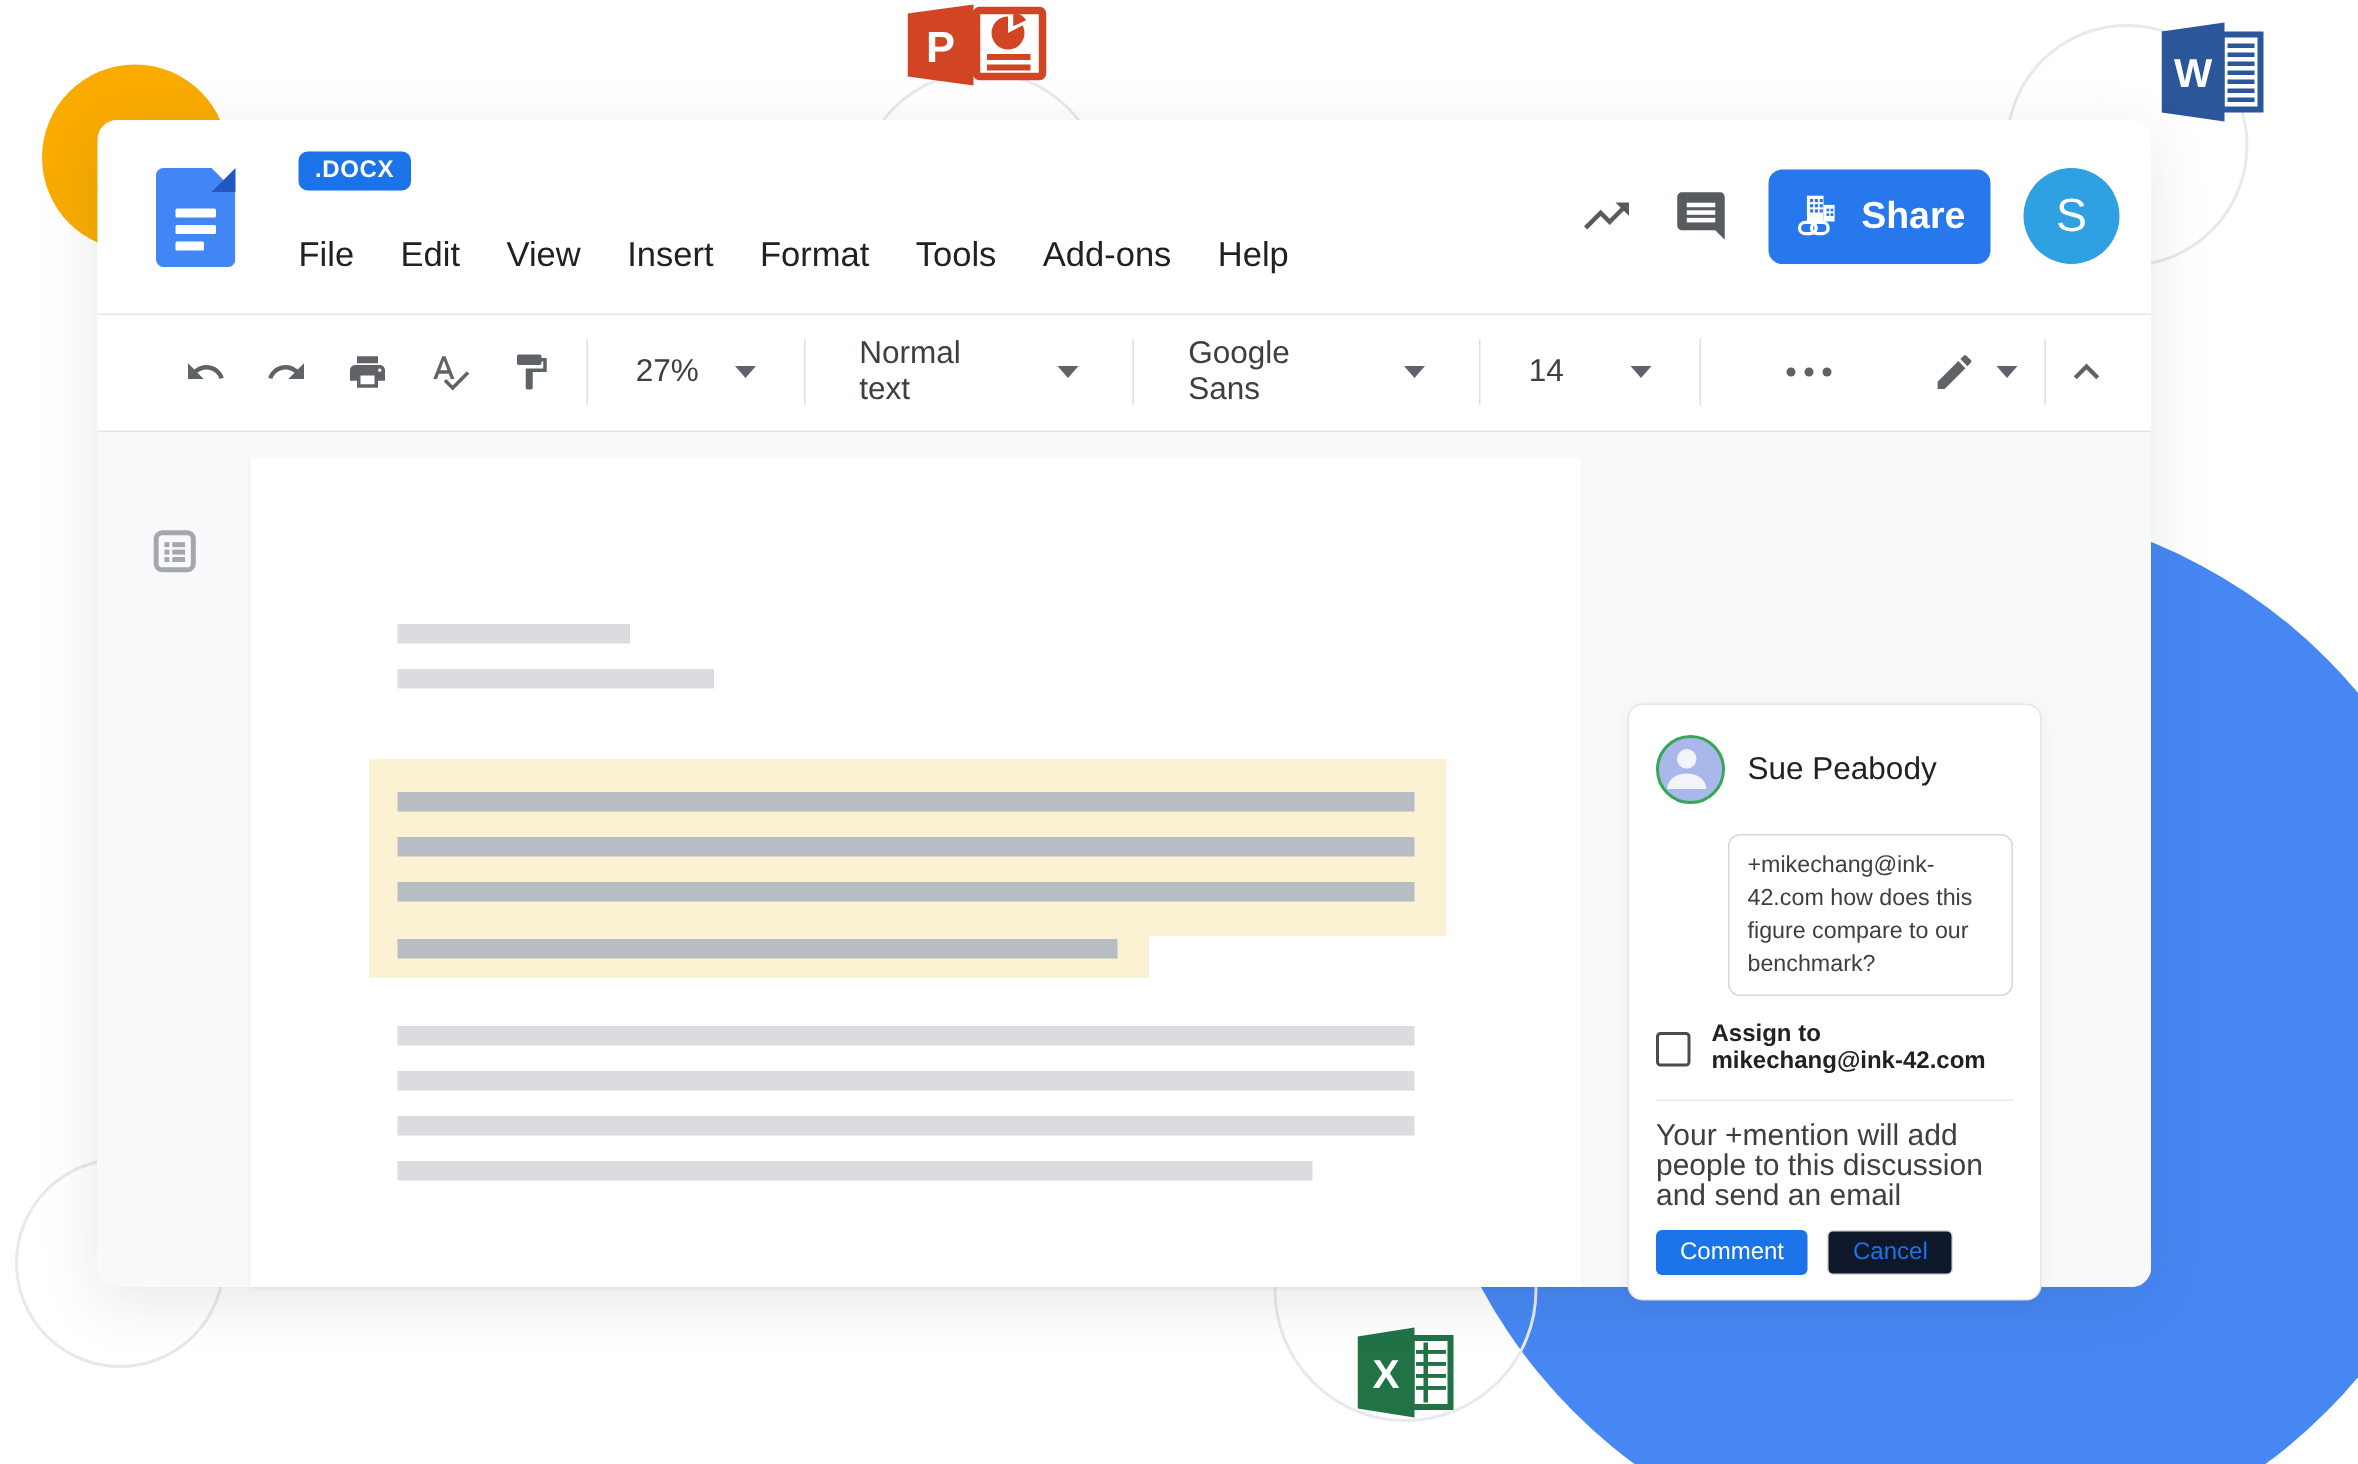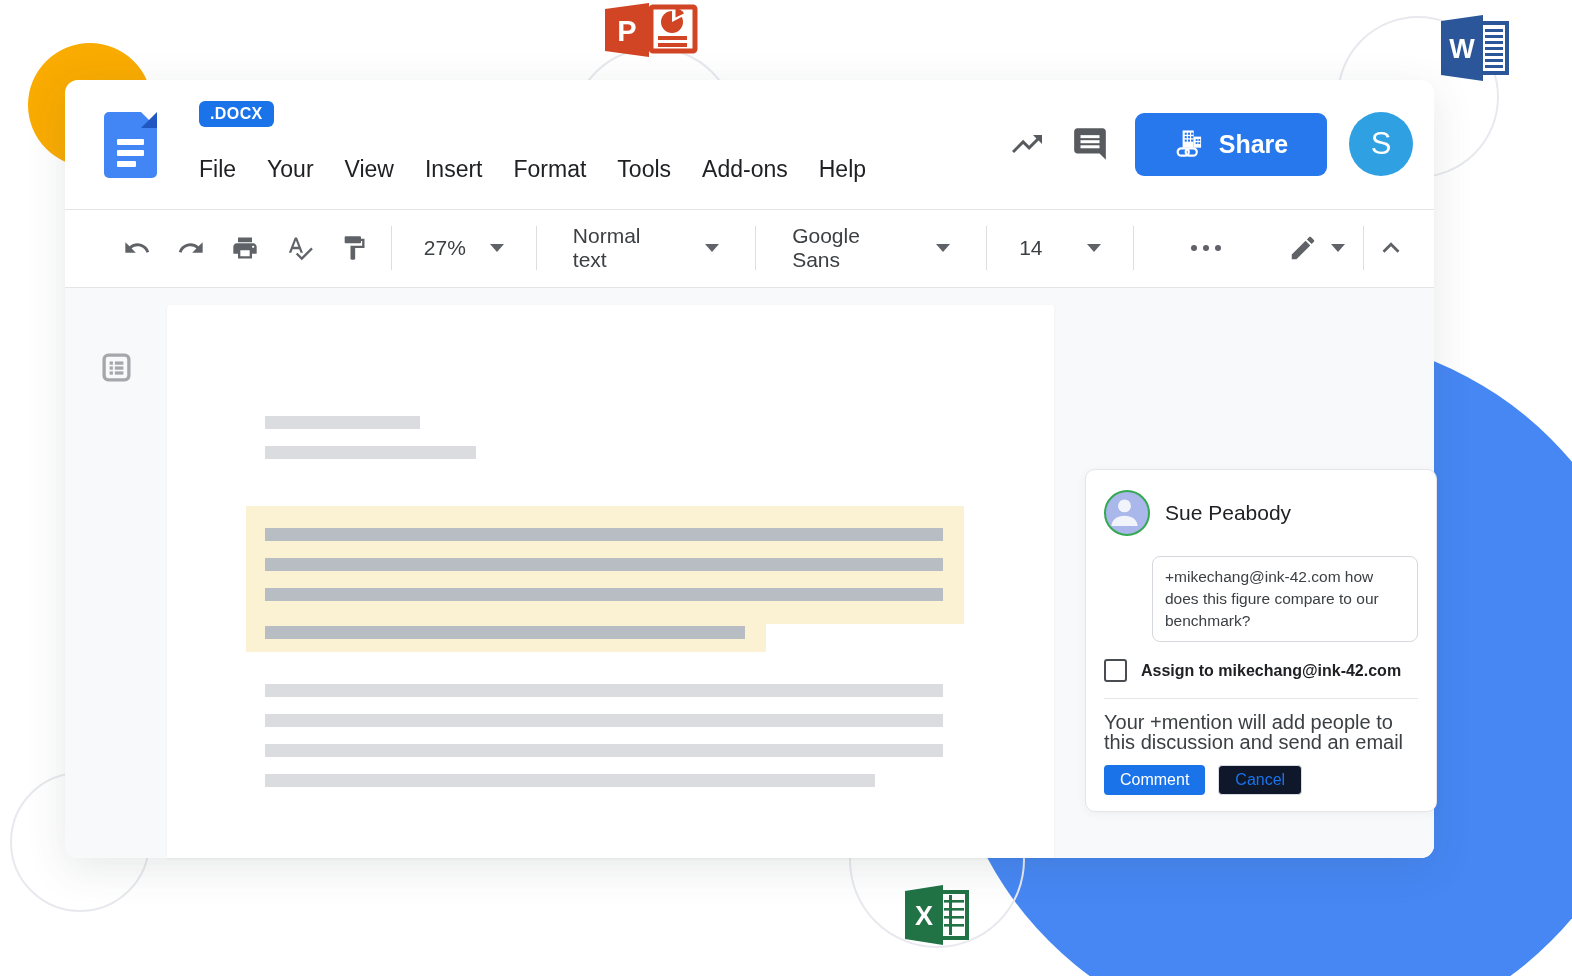--- a/index.html
+++ b/index.html
@@ -32,21 +32,21 @@
   #title-row{position:absolute;left:134px;top:21px;display:flex;align-items:center;gap:20px;}
   #doc-title{font-size:33px;font-weight:600;letter-spacing:-.3px;color:#202124;}
   #file-badge{background:var(--accent-blue,#1a73e8);color:#fff;font-size:16px;font-weight:700;
       letter-spacing:.4px;padding:4px 11px;border-radius:6px;}
 
   #menu-row{position:absolute;left:134px;top:76px;display:flex;gap:31px;font-size:23px;color:#202124;}
   .menu-item{cursor:default;}
 
   #header-right{position:absolute;right:21px;top:32px;height:64px;display:flex;align-items:center;}
   .hdr-icon{display:flex;align-items:center;justify-content:center;}
-  #share-button{display:flex;align-items:center;justify-content:center;gap:13px;width:192px;height:63px;
+  #share-button{display:flex;align-items:center;justify-content:center;gap:13px;width:148px;height:63px;
       background:var(--share-blue,#2678ec);border-radius:9px;color:#fff;font-size:25px;font-weight:600;}
   #avatar{width:64px;height:64px;border-radius:50%;background:var(--avatar-blue,#2fa0e1);color:#fff;
       display:flex;align-items:center;justify-content:center;font-size:31px;font-weight:500;}
 
   
   #toolbar{position:absolute;left:0;top:129px;width:100%;height:79px;border-bottom:1px solid #e3e5e8;
       display:flex;align-items:center;padding-left:45px;box-sizing:border-box;}
   .tb-btn{width:56px;height:48px;display:flex;align-items:center;justify-content:center;}
   .tb-div{width:1px;height:44px;background:#dcdee1;margin:0 10px;flex:none;}
   .tb-select{display:flex;align-items:center;font-size:21px;font-weight:500;color:#3c4043;}
@@ -65,21 +65,21 @@
   #canvas{position:absolute;left:0;top:208px;width:100%;height:570px;background:#f8f9fa;
       border-radius:0 0 13px 13px;}
   #outline-icon{position:absolute;left:35px;top:63px;}
   #page{position:absolute;left:102px;top:17px;width:887px;height:553px;background:#fff;
       border-radius:3px 3px 0 0;box-shadow:0 1px 3px rgba(60,64,67,.06);}
   .ph{position:absolute;background:#dadce0;height:13px;}
   .ph.dark{background:#b8bcc3;}
   .hl{position:absolute;background:var(--highlight-yellow,#fbf1d3);}
 
   
-  #comment-card{position:absolute;left:1020px;top:181px;width:352px;box-sizing:border-box;
+  #comment-card{position:absolute;left:1020px;top:181px;width:276px;box-sizing:border-box;
       background:#fff;border:1px solid #e3e5e8;border-radius:10px;padding:20px 18px 16px;
       box-shadow:0 2px 10px rgba(60,64,67,.05);}
   #comment-author-row{display:flex;align-items:center;gap:15px;margin-bottom:20px;}
   #comment-avatar{width:42px;height:42px;border-radius:50%;background:#a9b7ea;border:2.5px solid #34a853;
       overflow:hidden;flex:none;}
   #comment-author{font-size:21px;color:#202124;}
   #comment-input{border:1px solid #d5d8dc;border-radius:8px;padding:9px 12px;font-size:15.5px;
       line-height:22px;color:#3c4043;margin-bottom:17px;margin-left:48px;}
   #assign-row{display:flex;align-items:center;gap:14px;margin-bottom:16px;}
   #assign-checkbox{width:19px;height:19px;border:2.5px solid #494c50;border-radius:3px;flex:none;}
@@ -163,21 +163,21 @@
         <div class="dline" style="top:38px;width:27px"></div>
         <div class="dline" style="top:49px;width:19px"></div>
       </div>
 
       <div id="title-row">
         <span id="file-badge">.DOCX</span>
       </div>
 
       <div id="menu-row">
         <span class="menu-item">File</span>
-        <span class="menu-item">Your</span>
+        <span class="menu-item">Edit</span>
         <span class="menu-item">View</span>
         <span class="menu-item">Insert</span>
         <span class="menu-item">Format</span>
         <span class="menu-item">Tools</span>
         <span class="menu-item">Add-ons</span>
         <span class="menu-item">Help</span>
       </div>
 
       <div id="header-right">
         <span class="hdr-icon" style="margin-right:26px">

